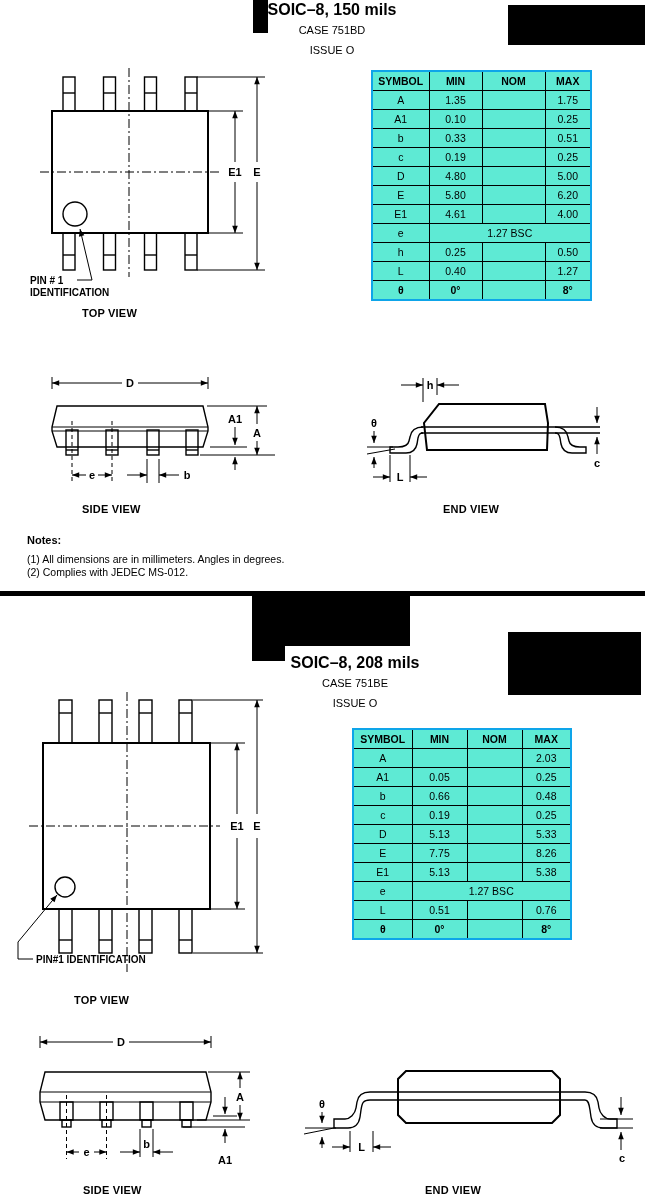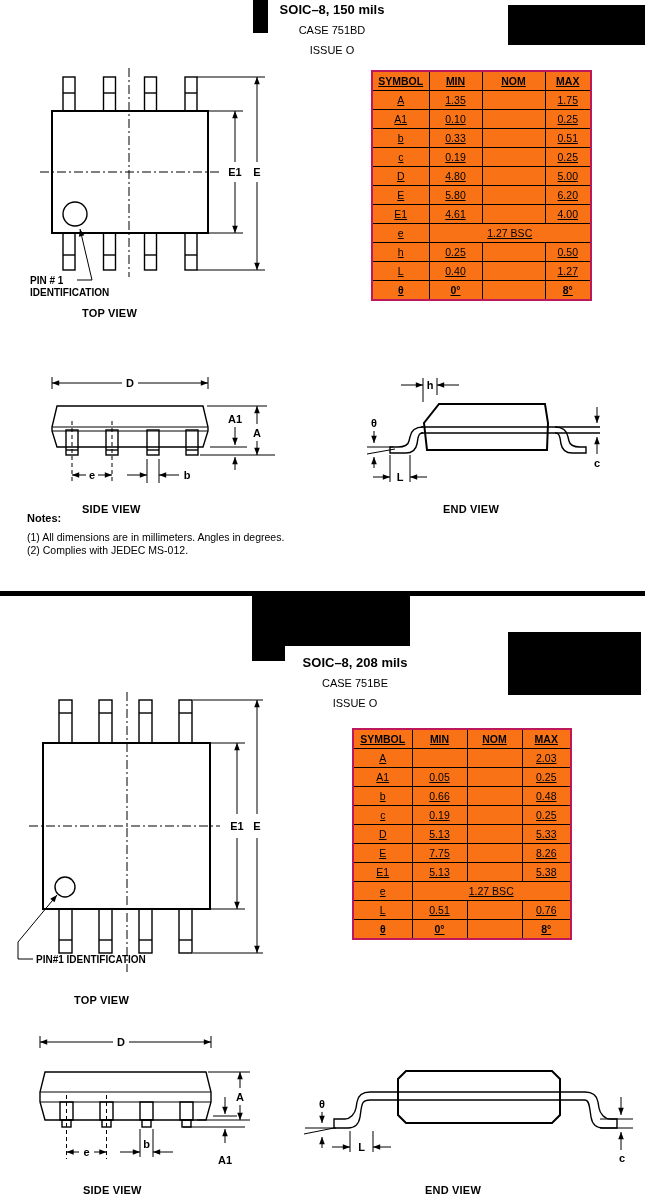--- a/index.html
+++ b/index.html
@@ -7,31 +7,31 @@
     width:645px; height:1200px; position:relative;
     background:#ffffff; color:#000;
     font-family:"Liberation Sans", sans-serif;
     overflow:hidden;
   }
   .abs { position:absolute; }
   .redact { position:absolute; background:#000; }
   .divider { position:absolute; left:0; top:591px; width:645px; height:5px; background:#000; }
 
   .hdr { position:absolute; text-align:center; }
-  .hdr .t { font-weight:bold; font-size:13px; line-height:14px; }
+  .hdr .t { font-weight:bold; font-size:16px; line-height:14px; }
   .hdr .s { font-size:11px; line-height:13px;margin-top:7px; }
 
-  table { border-collapse:collapse; background:#f97316; border:2px solid #be185d;text-decoration:underline; }
+  table { border-collapse:collapse; background:#5eead4; border:2px solid #0ea5e9; }
   th,td { border:1px solid #000; font-size:10.5px; text-align:center; height:18px; padding:0 2px; white-space:nowrap; }
   th { font-weight:bold; }
   tbody tr:last-child td { font-weight:bold; }
 
   .viewlabel { position:absolute; width:100px; text-align:left; font-weight:bold; font-size:11px; letter-spacing:0.2px; }
 
-  .notes { position:absolute; left:27px; top:512px; font-size:10.5px; line-height:13px; }
+  .notes { position:absolute; left:27px; top:534px; font-size:10.5px; line-height:13px; }
   .notes .nh { font-weight:bold; font-size:11px; margin-bottom:6px; }
 
   svg { position:absolute; stroke:#000; fill:none; }
   svg text { font-weight:bold; font-size:11px; fill:#000; stroke:none; }
   svg text.small { font-size:10px; }
   .thick { stroke-width:2; }
   .mid { stroke-width:1.4; }
   .thin { stroke-width:1; }
   .cline { stroke-width:1; stroke-dasharray:9 3 2 3; }
   .pdash { stroke-width:1; stroke-dasharray:4 3; }

